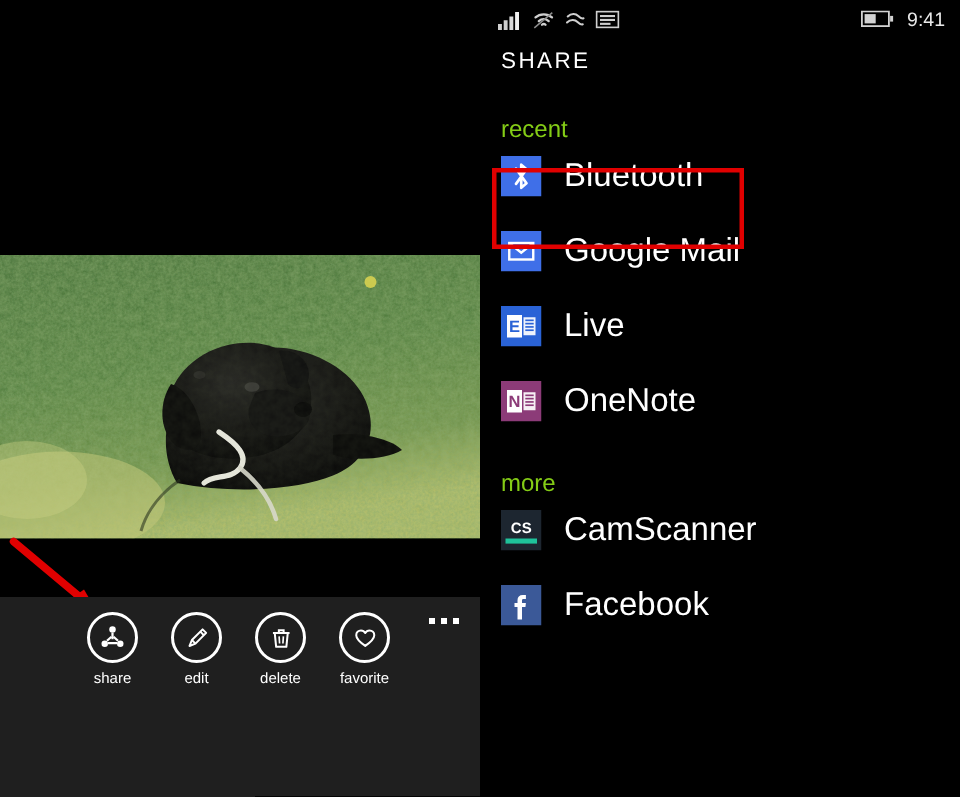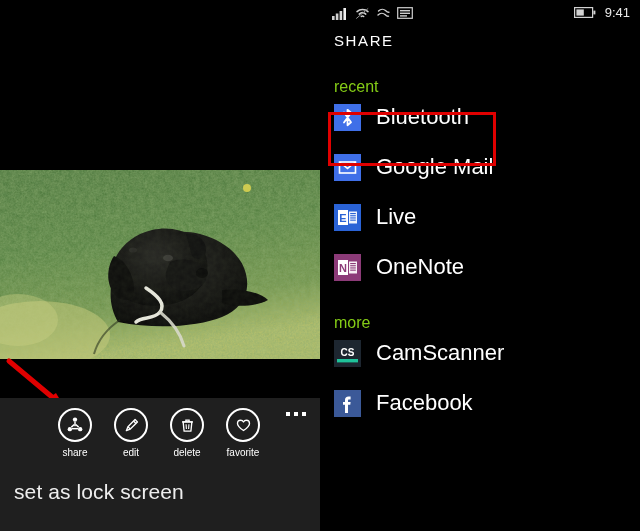--- a/index.html
+++ b/index.html
@@ -179,21 +179,20 @@
 
       </div>
     </div>
 
     <div id="ellipsis">
       <i></i>
       <i></i>
       <i></i>
     </div>
 
-    <div id="lockscreen">set as lock screen</div>
   </div>
 
   <div id="right">
 
     <div id="statusbar">
       <div id="sysicons">
         <svg width="16" height="13" viewBox="0 0 16 13" aria-hidden="true">
           <rect x="0" y="9" width="2.6" height="4" fill="#cfcfcf"></rect>
           <rect x="3.8" y="6.5" width="2.6" height="6.5" fill="#cfcfcf"></rect>
           <rect x="7.6" y="4" width="2.6" height="9" fill="#d9d9d9"></rect>

